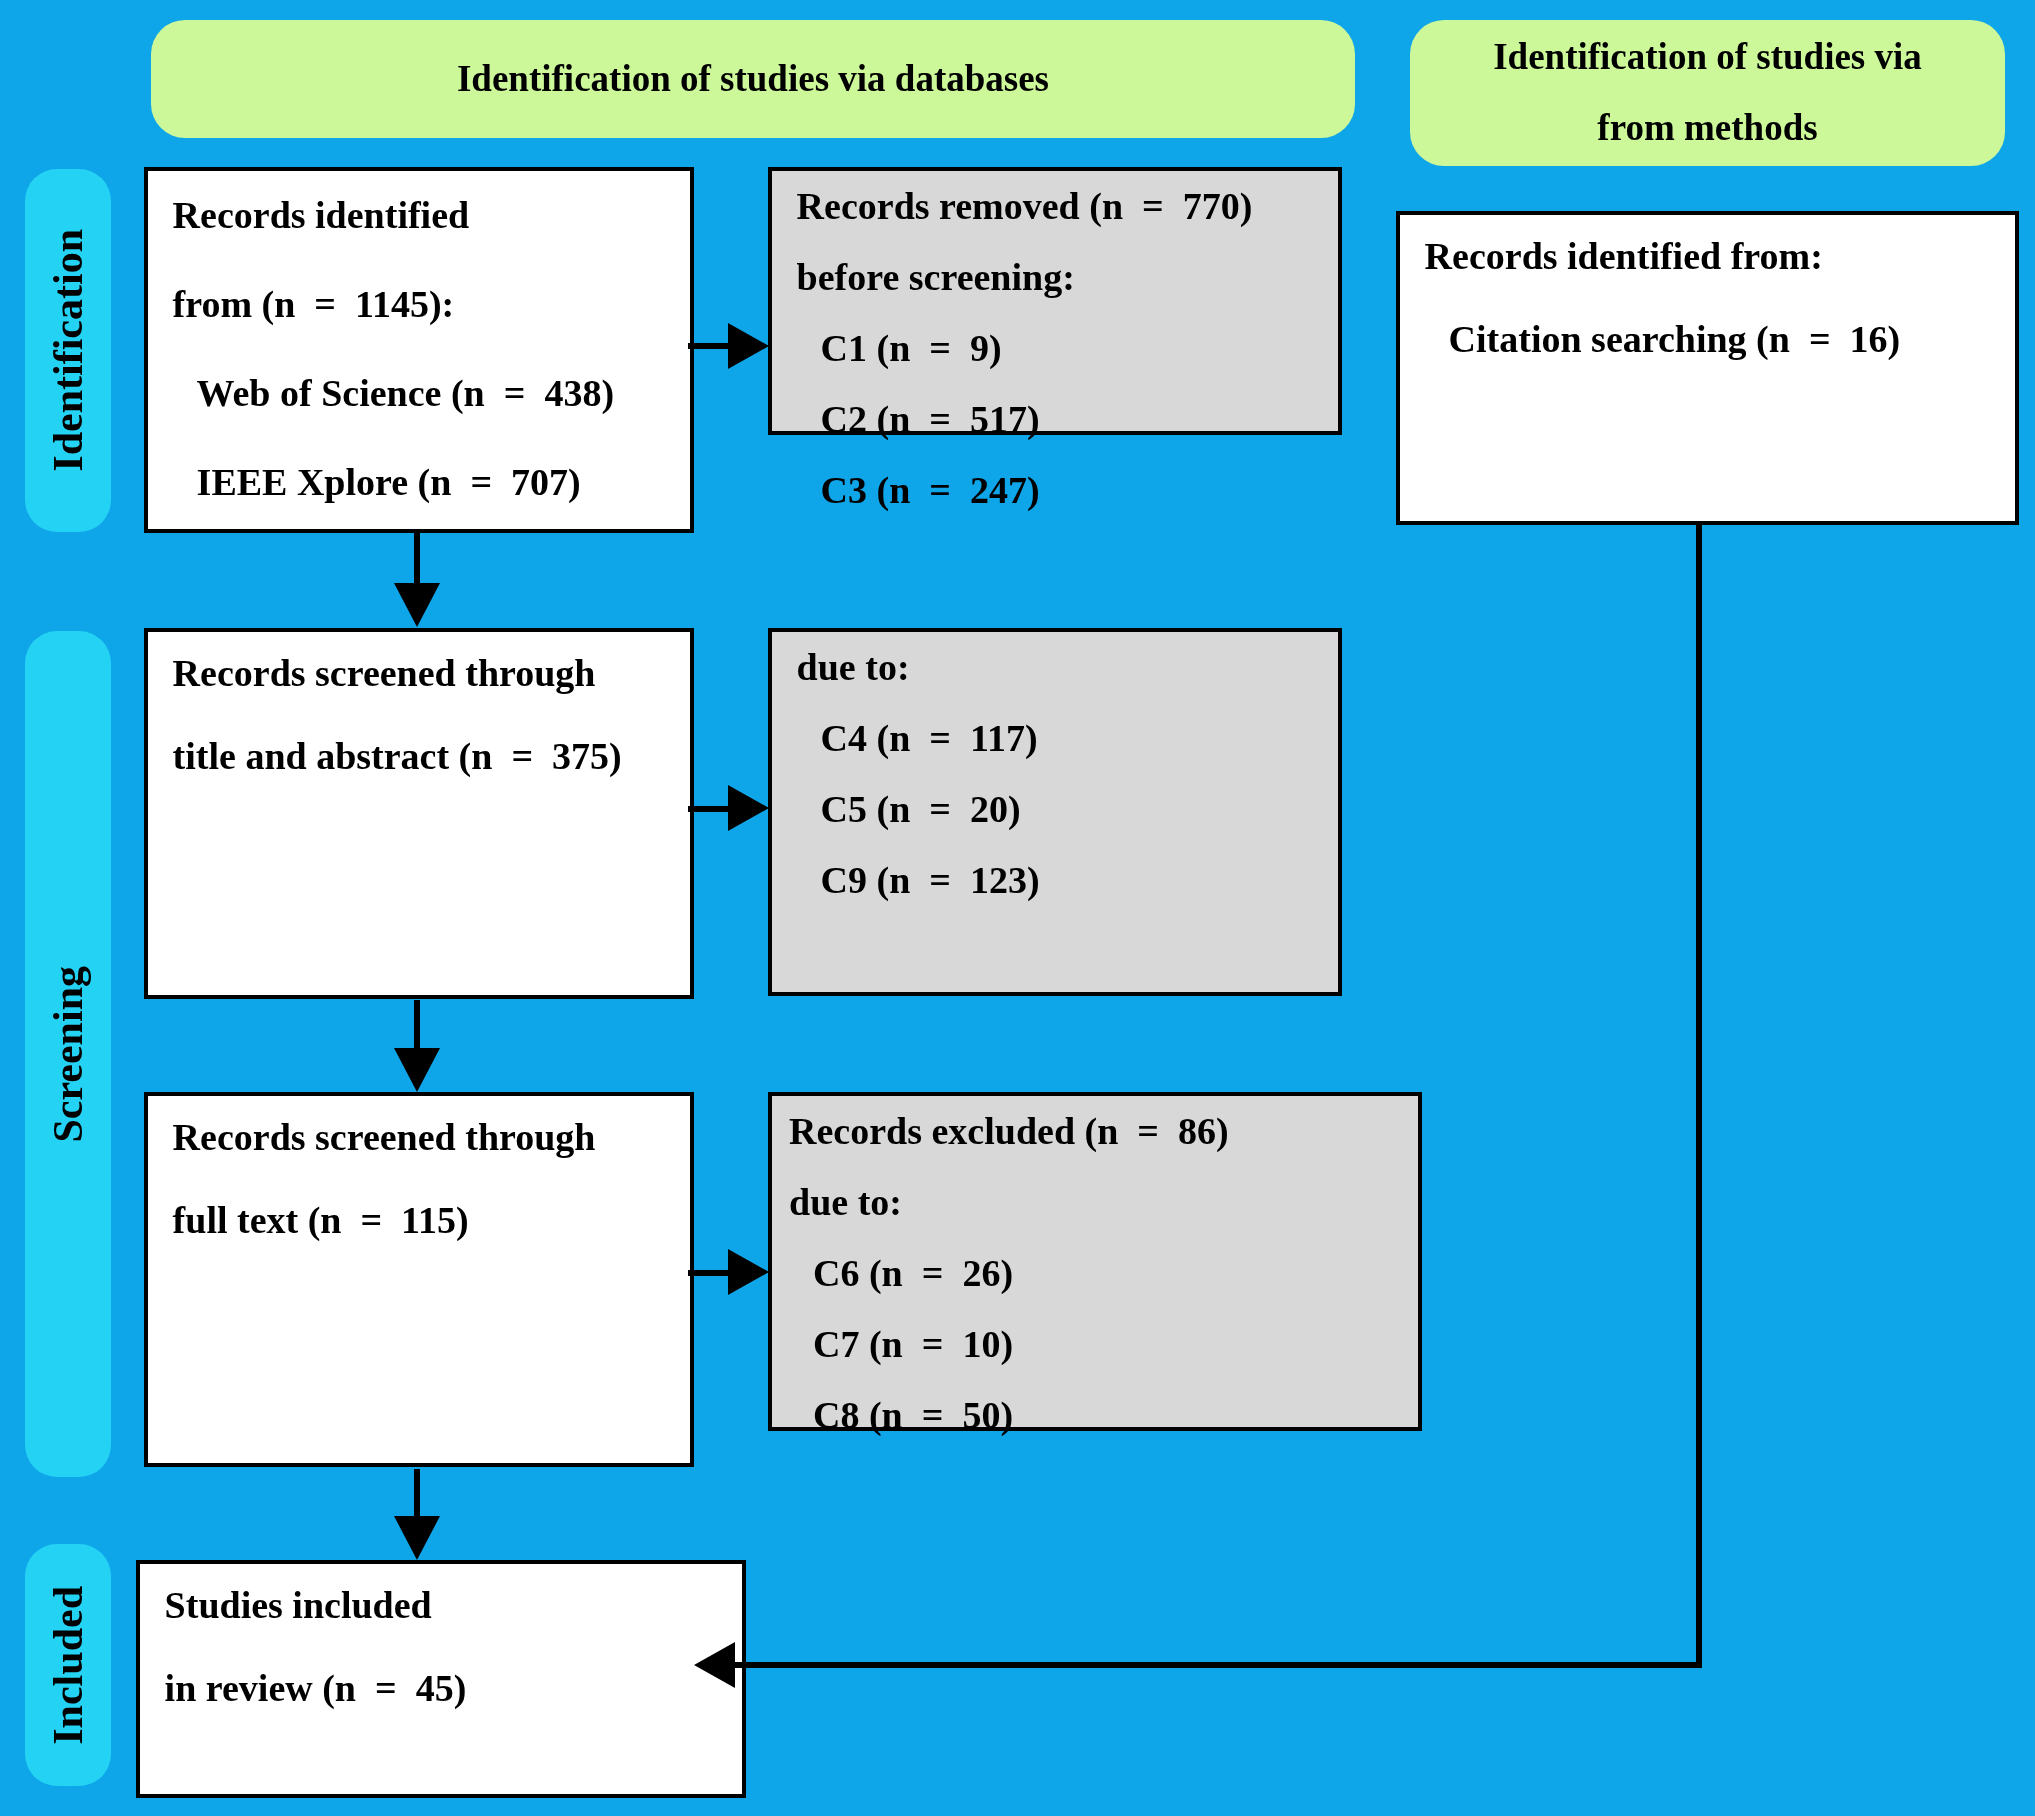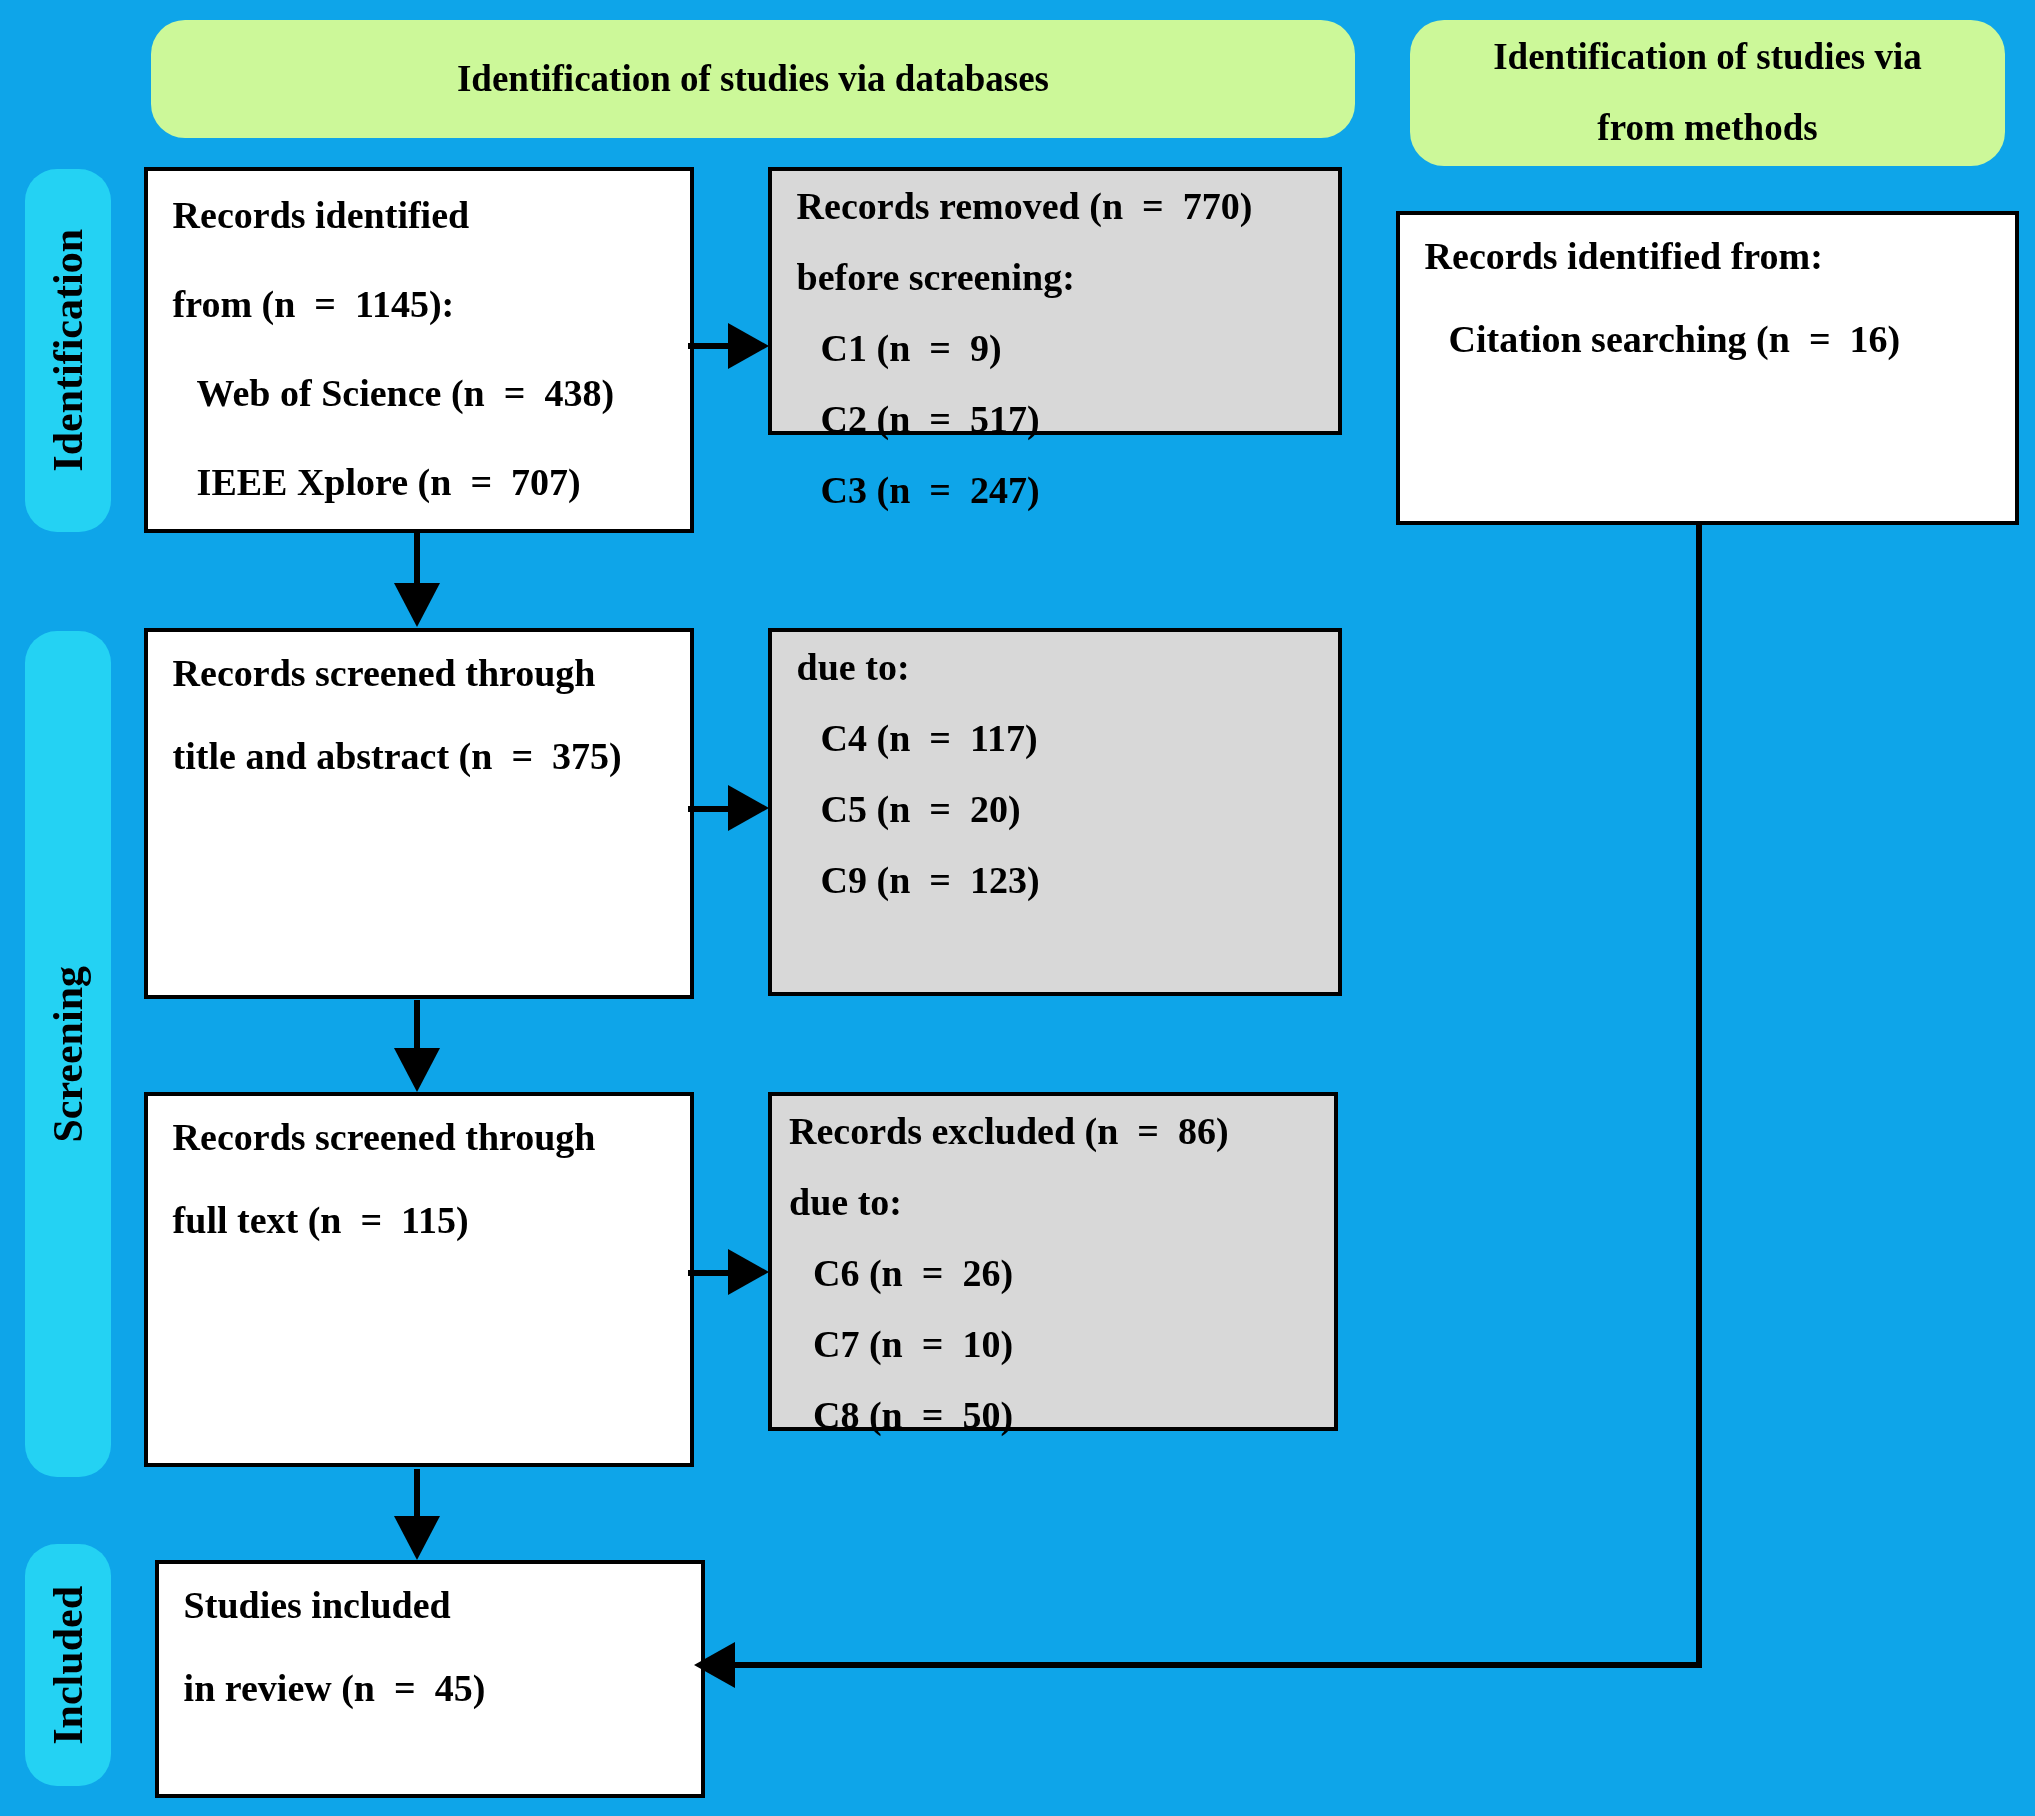--- a/index.html
+++ b/index.html
@@ -89,29 +89,29 @@
     <div class="ind">C4 (n = 117)</div>
     <div class="ind">C5 (n = 20)</div>
     <div class="ind">C9 (n = 123)</div>
   </div>
 
   <div class="wbox lh2" style="left:144px;top:1092px;width:550px;height:375px;">
     <div>Records screened through</div>
     <div>full text (n = 115)</div>
   </div>
 
-  <div class="gbox lh5" style="left:768px;top:1092px;width:570px;height:339px;padding-left:17px;">
+  <div class="gbox lh5" style="left:768px;top:1092px;width:654px;height:339px;padding-left:17px;">
     <div>Records excluded (n = 86)</div>
     <div>due to:</div>
     <div class="ind">C6 (n = 26)</div>
     <div class="ind">C7 (n = 10)</div>
     <div class="ind">C8 (n = 50)</div>
   </div>
 
-  <div class="wbox lh2" style="left:155px;top:1560px;width:550px;height:238px;">
+  <div class="wbox lh2" style="left:136px;top:1560px;width:610px;height:238px;">
     <div>Studies included</div>
     <div>in review (n = 45)</div>
   </div>
 
   <div>
     <div class="shaft-h" style="left:688px;top:343px;width:42px;"></div>
     <div class="head-right" style="left:728px;top:323px;"></div>
   </div>
   <div>
     <div class="shaft-h" style="left:688px;top:806px;width:42px;"></div>

